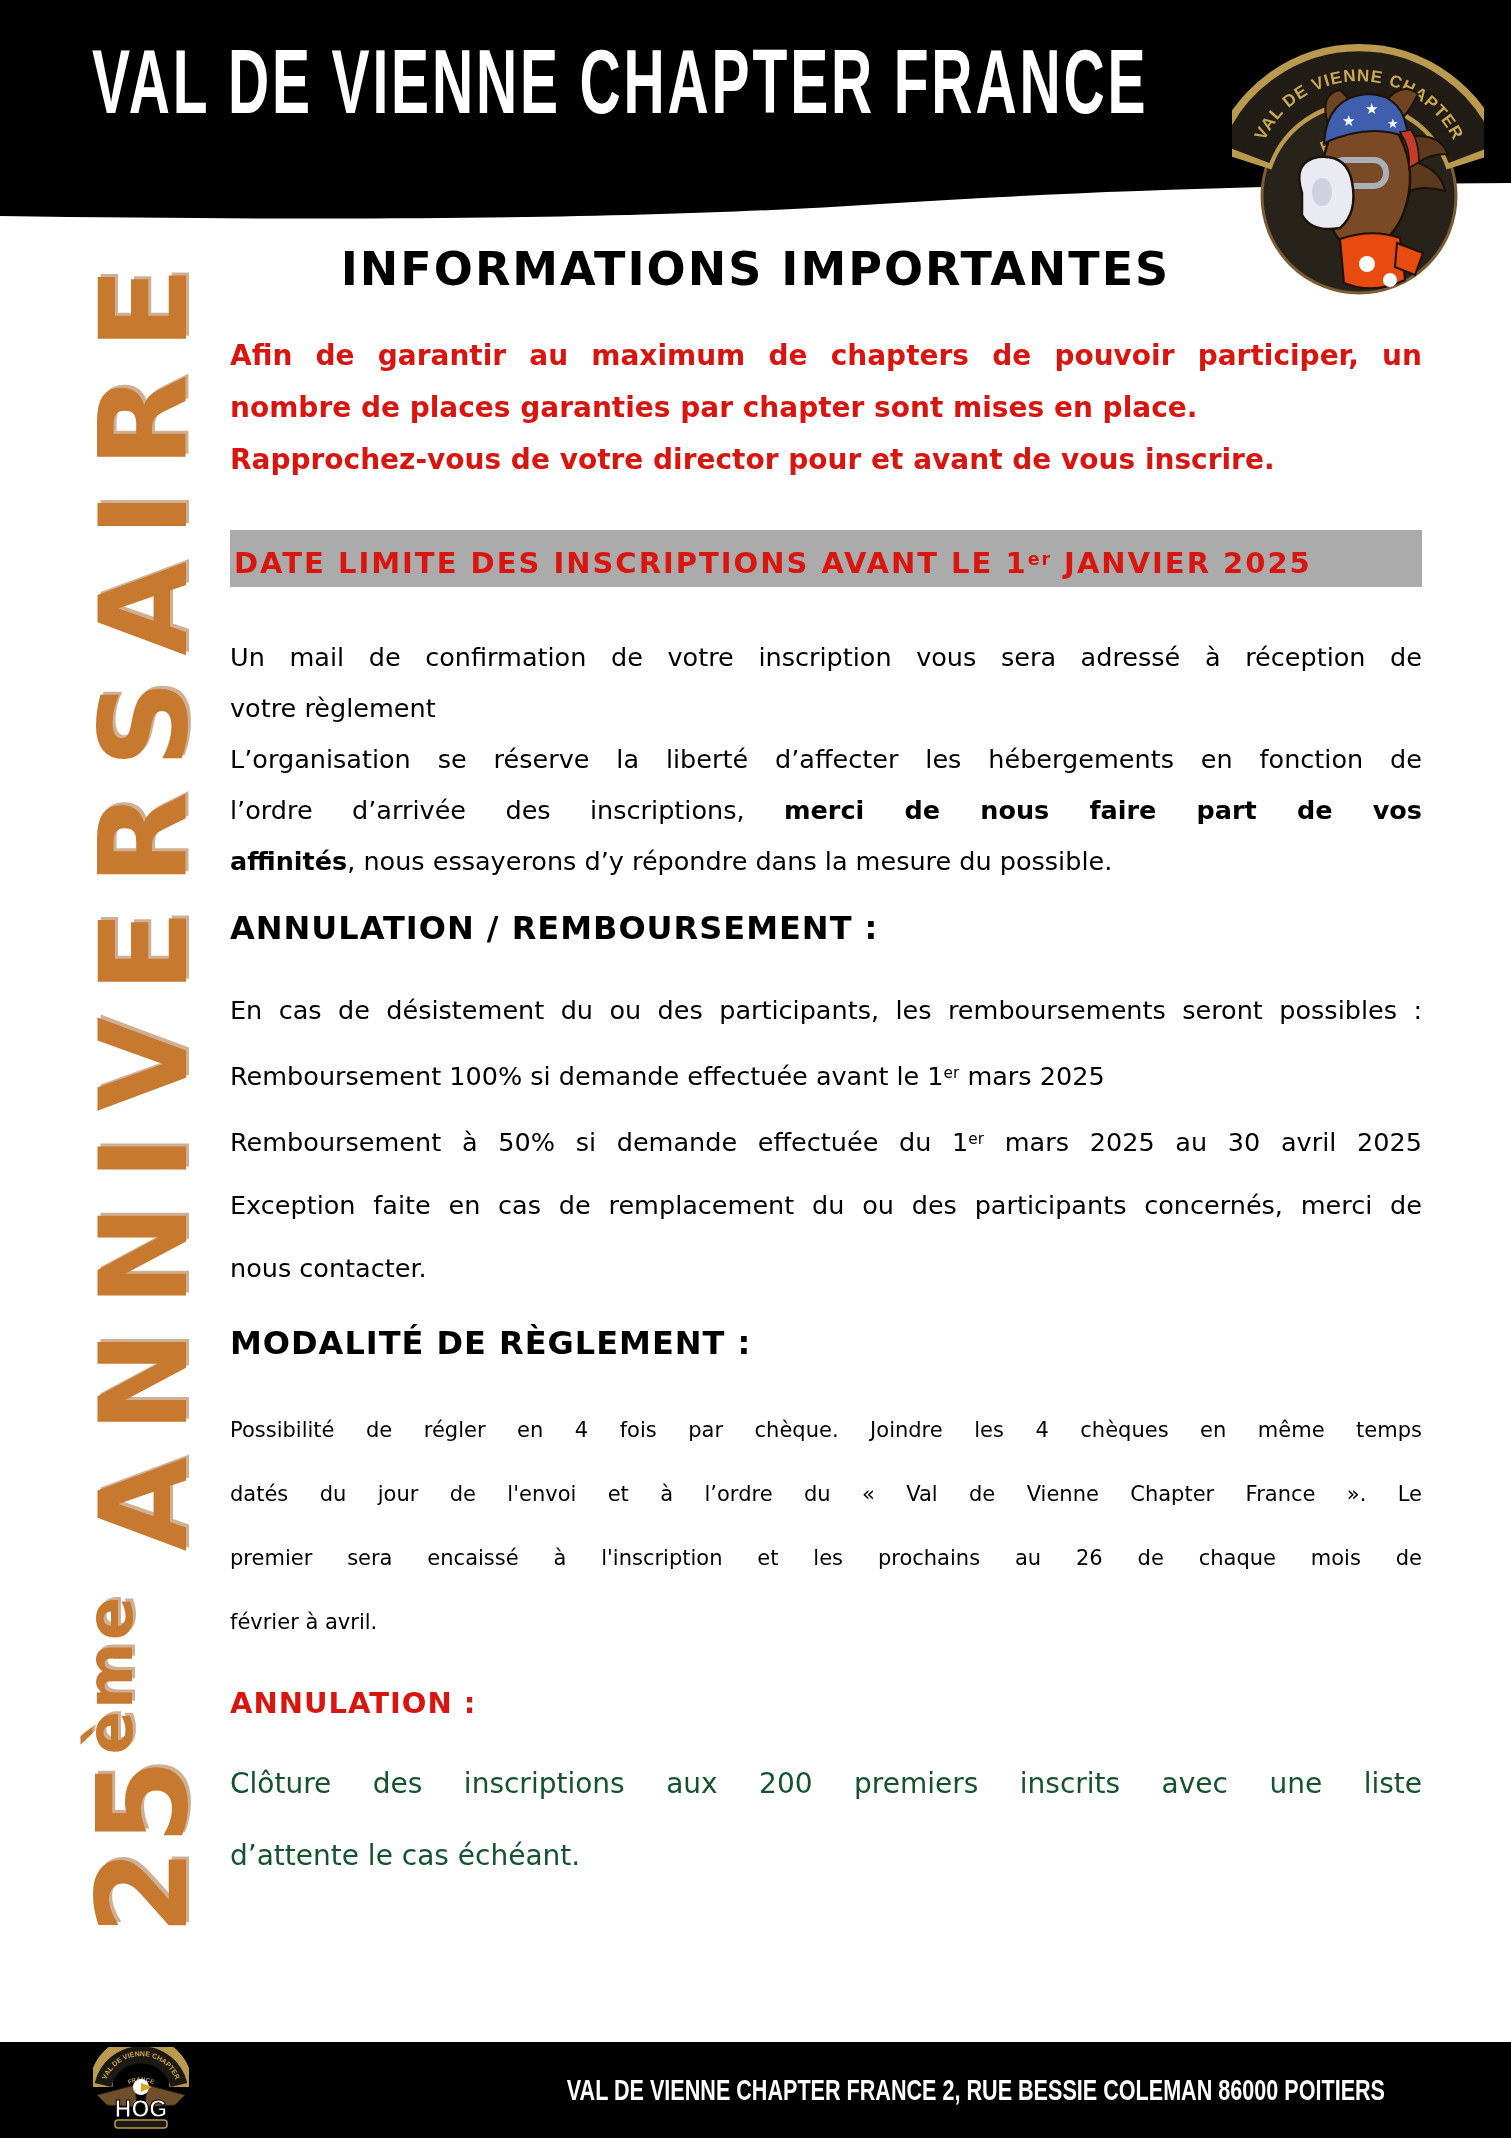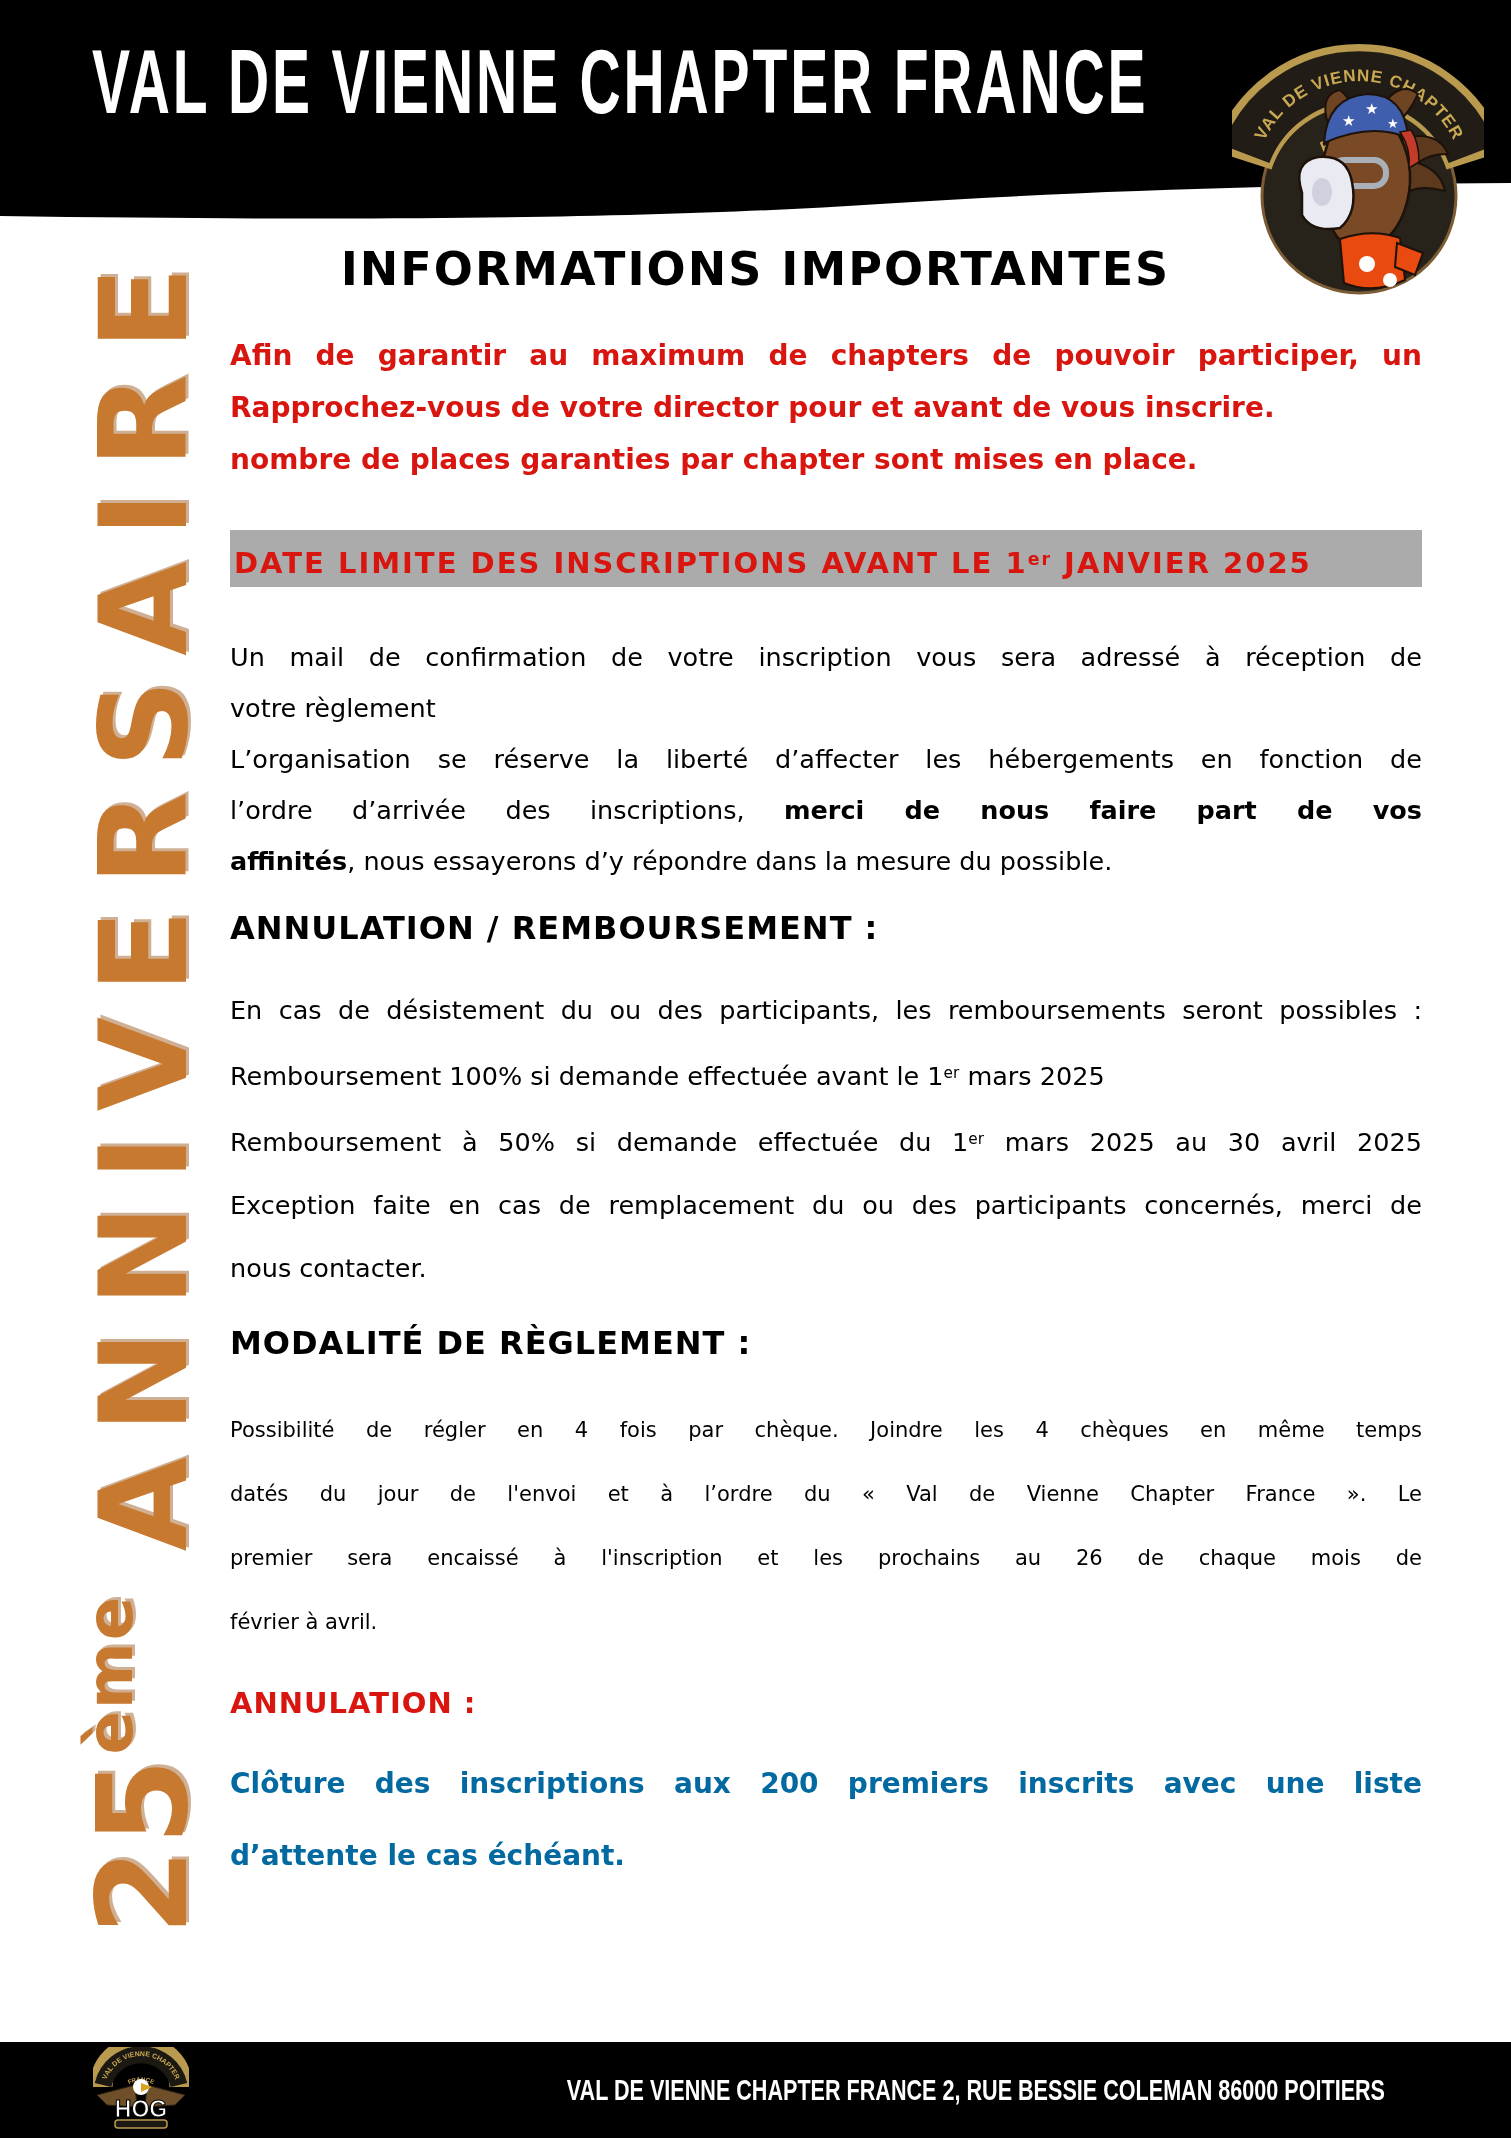--- a/index.html
+++ b/index.html
@@ -61,21 +61,21 @@
     text-underline-offset:9px; text-decoration-skip-ink:none;
     letter-spacing:1px;
   }
   .h-cancel  { margin-top:22px; }
   .h-payment { margin-top:24px; }
   .h-important { margin-top:32px; font-size:29px; color:#D9150F; }
 
   .singles  { margin-top:32px; font-size:25.5px; line-height:63px; }
   .payment-lines { margin-top:36px; font-size:21px; line-height:64px; }
 
-  .closure { margin-top:28px; font-size:28px; font-weight:bold; line-height:72px; color:#0369a1; }
+  .closure { margin-top:28px; font-size:28px; font-weight:normal; line-height:72px; color:#14532d; }
 
   
   .footer { position:absolute; left:0; top:2042px; width:1511px; height:96px; background:#000; }
   .hog-patch { position:absolute; left:93px; top:5px; width:96px; height:84px; }
   .address-wrap {
     position:absolute; left:480px; right:40px; top:50%;
     transform:translateY(-50%); text-align:center;
   }
   .address {
     display:inline-block; color:#fff; font-family:"Liberation Sans", sans-serif;
@@ -130,22 +130,22 @@
   <span class="sb-num">25</span><span class="sb-ord">ème</span>
   <span class="sb-word">ANNIVERSAIRE</span>
 </div>
 
 <h1 class="title">INFORMATIONS IMPORTANTES</h1>
 
 <div class="content">
 
   <div class="intro">
     <div class="jline">Afin de garantir au maximum de chapters de pouvoir participer, un</div>
+    <div>nombre de places garanties par chapter sont mises en place.</div>
     <div>Rapprochez-vous de votre director pour et avant de vous inscrire.</div>
-    <div>nombre de places garanties par chapter sont mises en place.</div>
   </div>
 
   <div class="deadline-bar"><span>DATE LIMITE DES INSCRIPTIONS AVANT LE 1</span><span class="sup">er</span><span> JANVIER 2025</span></div>
 
   <div class="para">
     <div class="jline">Un mail de confirmation de votre inscription vous sera adressé à réception de</div>
     <div>votre règlement</div>
     <div class="jline">L’organisation se réserve la liberté d’affecter les hébergements en fonction de</div>
     <div class="jline"><span>l’ordre d’arrivée des inscriptions, </span><span class="b">merci de nous faire part de vos</span></div>
     <div><span class="b">affinités</span><span>, nous essayerons d’y répondre dans la mesure du possible.</span></div>

